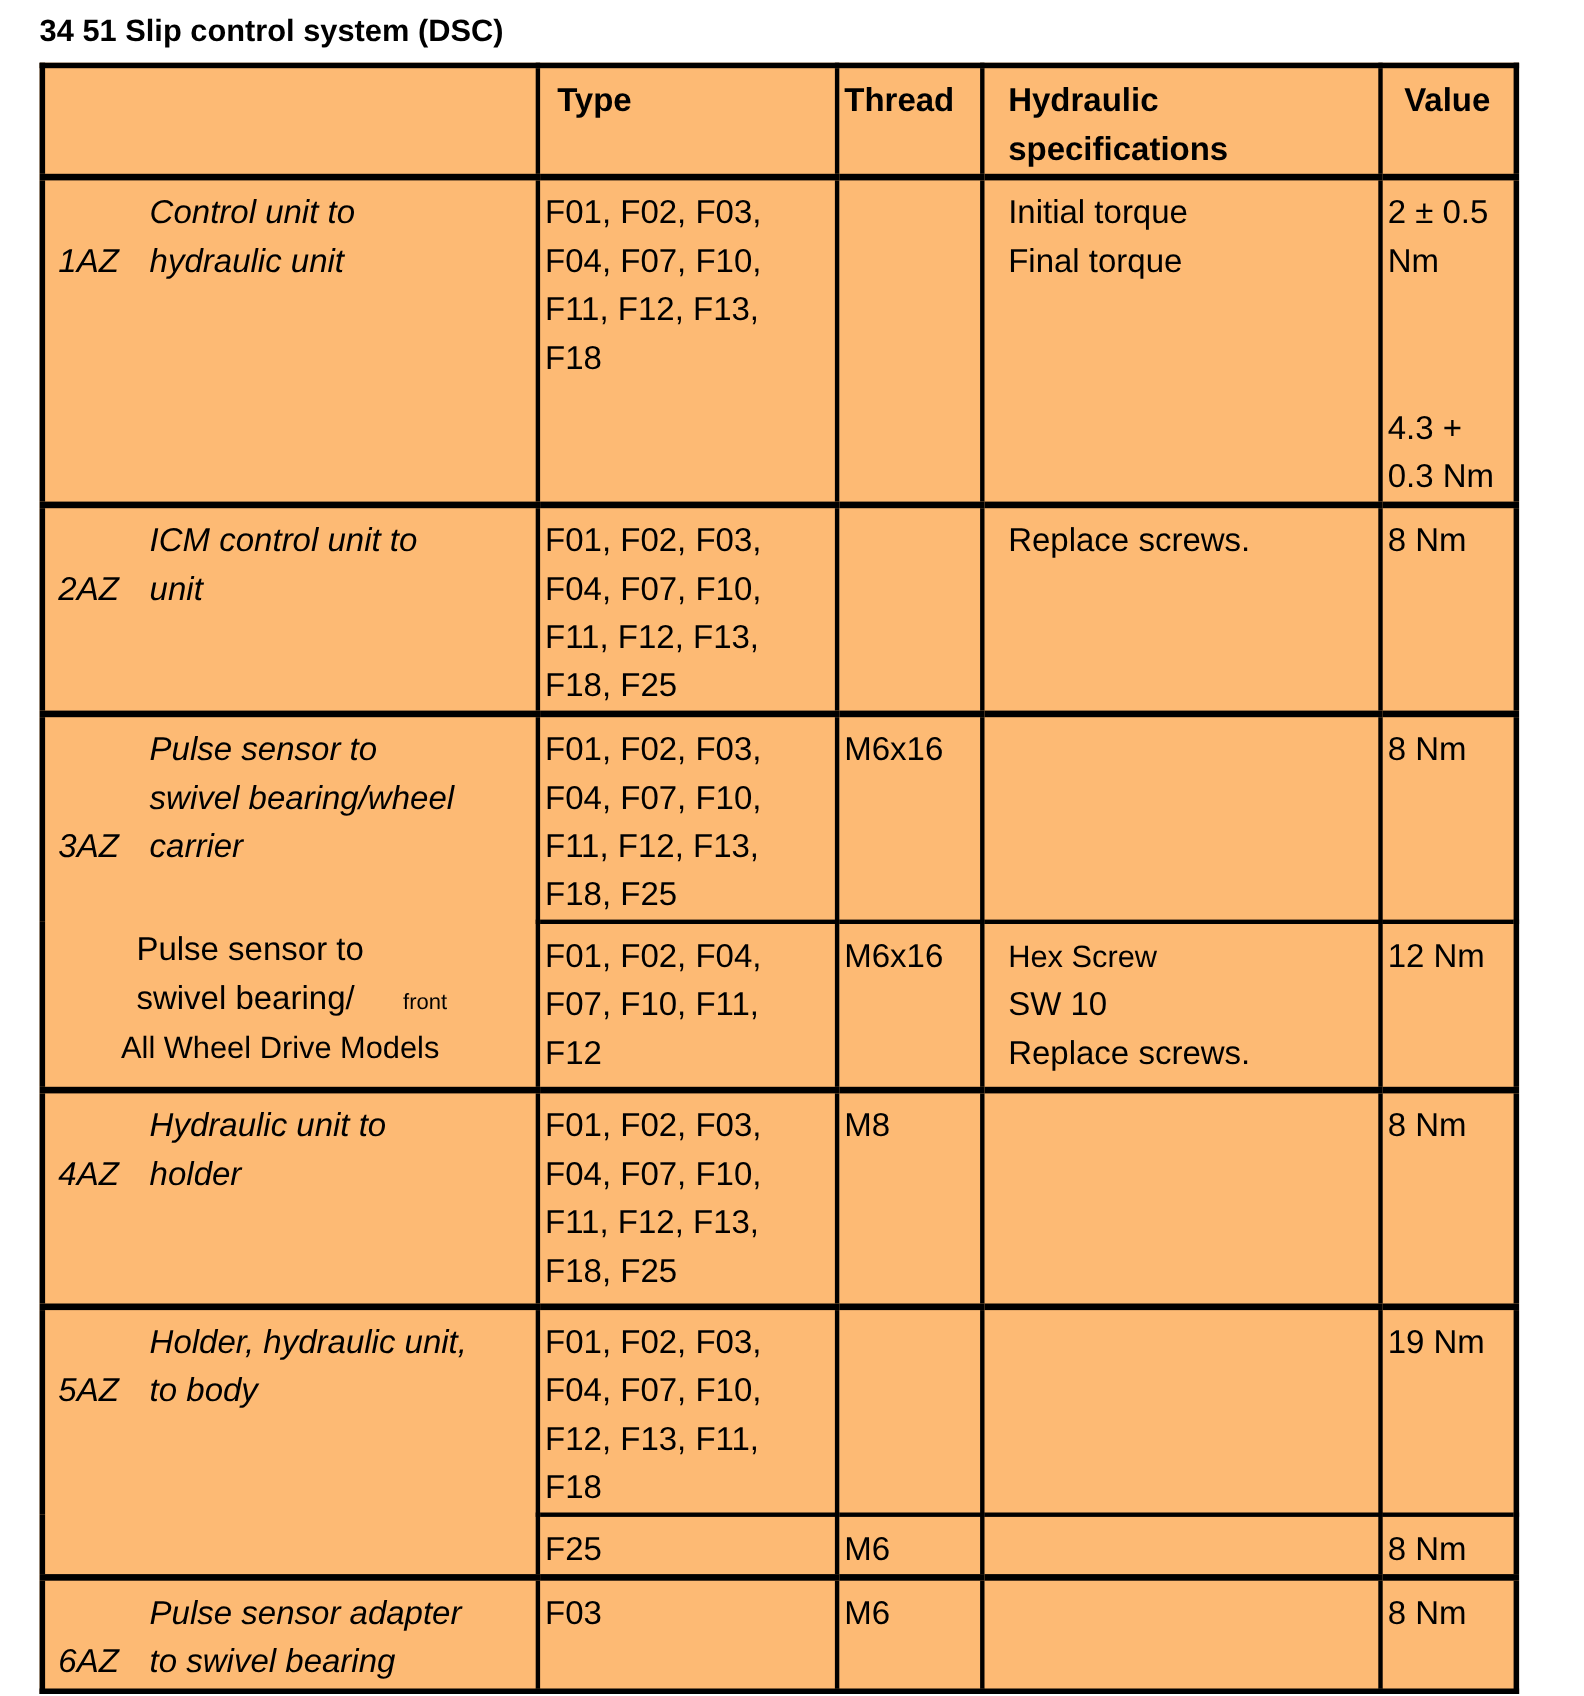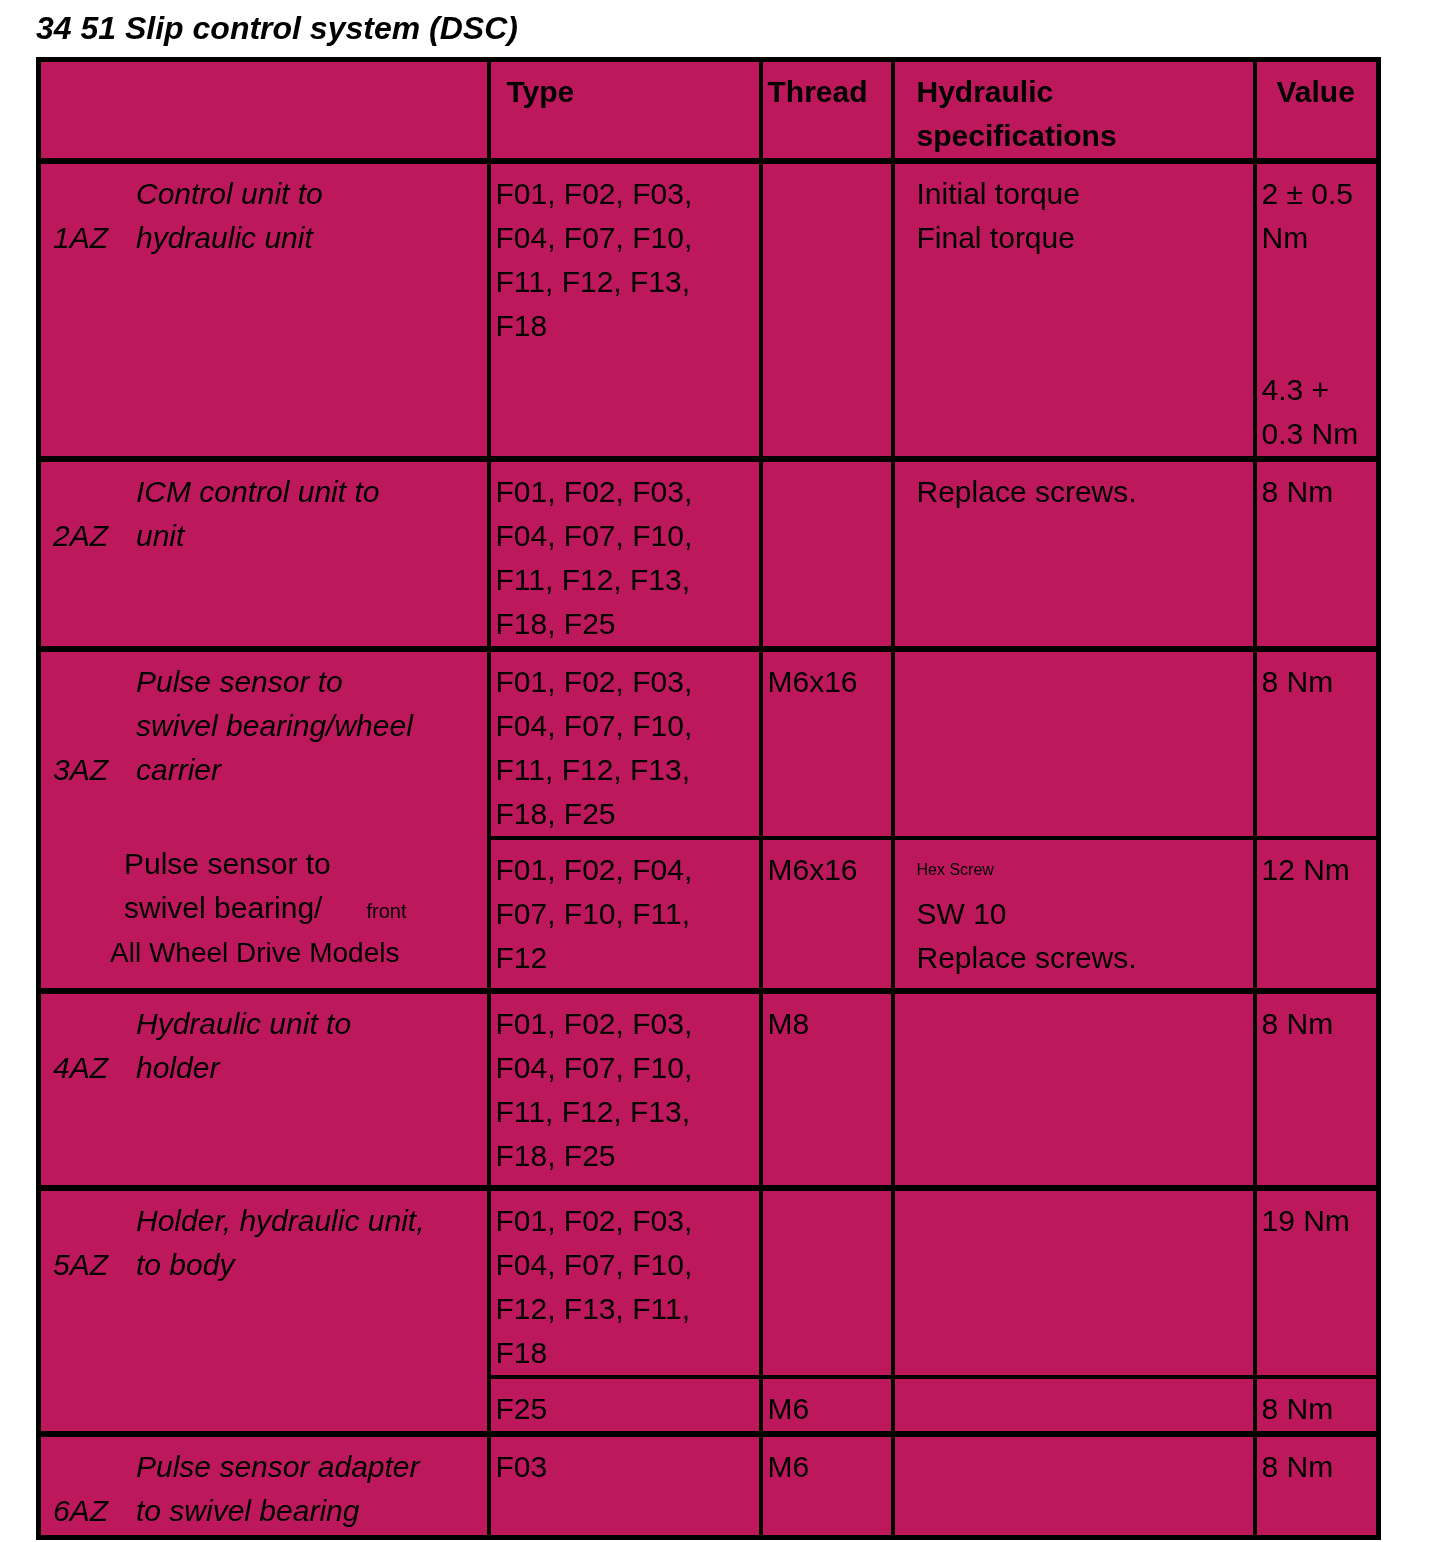--- a/index.html
+++ b/index.html
@@ -1,40 +1,40 @@
 <!DOCTYPE html>
 <html><head>
 <meta charset="utf-8">
 <style>
   html,body{margin:0;padding:0;background:#ffffff;}
   body{width:1440px;height:1542px;font-family:"Liberation Sans","DejaVu Sans",sans-serif;color:#000;}
   .page{position:relative;width:1440px;height:1542px;background:#fff;overflow:hidden;}
-  .title{position:absolute;left:36px;top:8px;margin:0;font-size:32px;font-weight:bold;line-height:40px;font-style:italic;}
-  table.spec{position:absolute;left:36px;top:57px;border-collapse:collapse;table-layout:fixed;border:5px solid #000;background:#be185d;padding-left:24px;}
+  .title{position:absolute;left:36px;top:8px;margin:0;font-size:28px;font-weight:bold;line-height:40px;}
+  table.spec{position:absolute;left:36px;top:57px;border-collapse:collapse;table-layout:fixed;border:5px solid #000;background:#fdba74;padding-left:24px;}
   td{border:4px solid #000;vertical-align:top;font-size:30px;line-height:44px;padding:8px 4px 0 5px;overflow:hidden;word-wrap:normal;}
   tr.major td{border-top-width:6px;}
   tr.hdr{height:95px}
   tr.r1{height:285px}
   tr.r2{height:187px}
   tr.r3a{height:186px}
   tr.r3b{height:153px}
   tr.r4{height:197px}
   tr.r5a{height:182px}
   tr.r5b{height:55px}
   tr.r6{height:103px}
   td.c-label{padding:8px 8px 0 12px;}
   td.c-tight{padding-left:22px;}
   .hdrcell{font-weight:bold;}
   td.h-type{padding-left:16px;}
   td.h-value{padding-left:20px;}
   .labelwrap{display:flex;align-items:flex-end;font-style:italic;}
   .code{flex:0 0 83px;}
   .desc{flex:1;}
   .desc2{margin-left:71px;margin-top:50px;}
-  .small{font-size:16px;}
+  .small{font-size:28px;}
   .note-front{font-size:20px;margin-left:44px;}
   .line3small{font-size:28px;margin-left:-14px;line-height:40px;}
   .mt-final{}
   .mt-valfinal{margin-top:108px;}
 </style>
 </head>
 <body>
 
 <div class="page">
   <h1 class="title">34 51 Slip control system (DSC)</h1>

